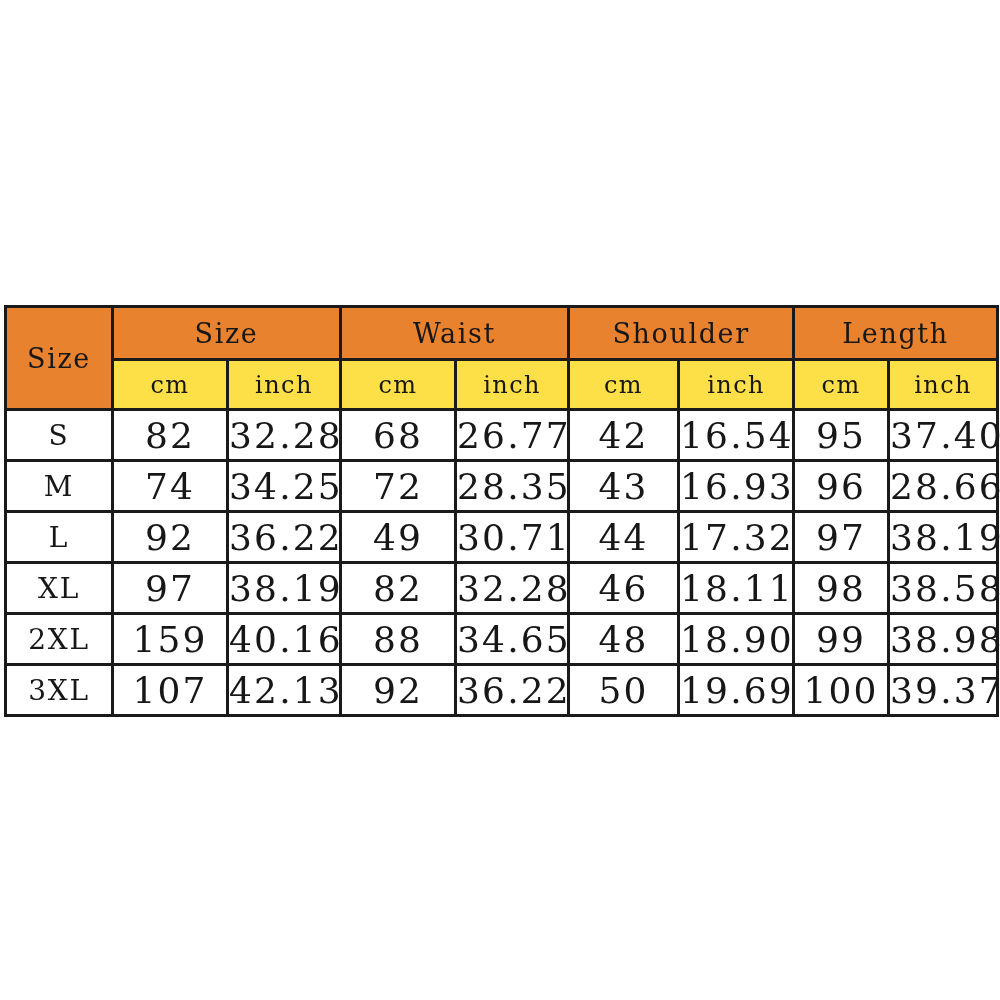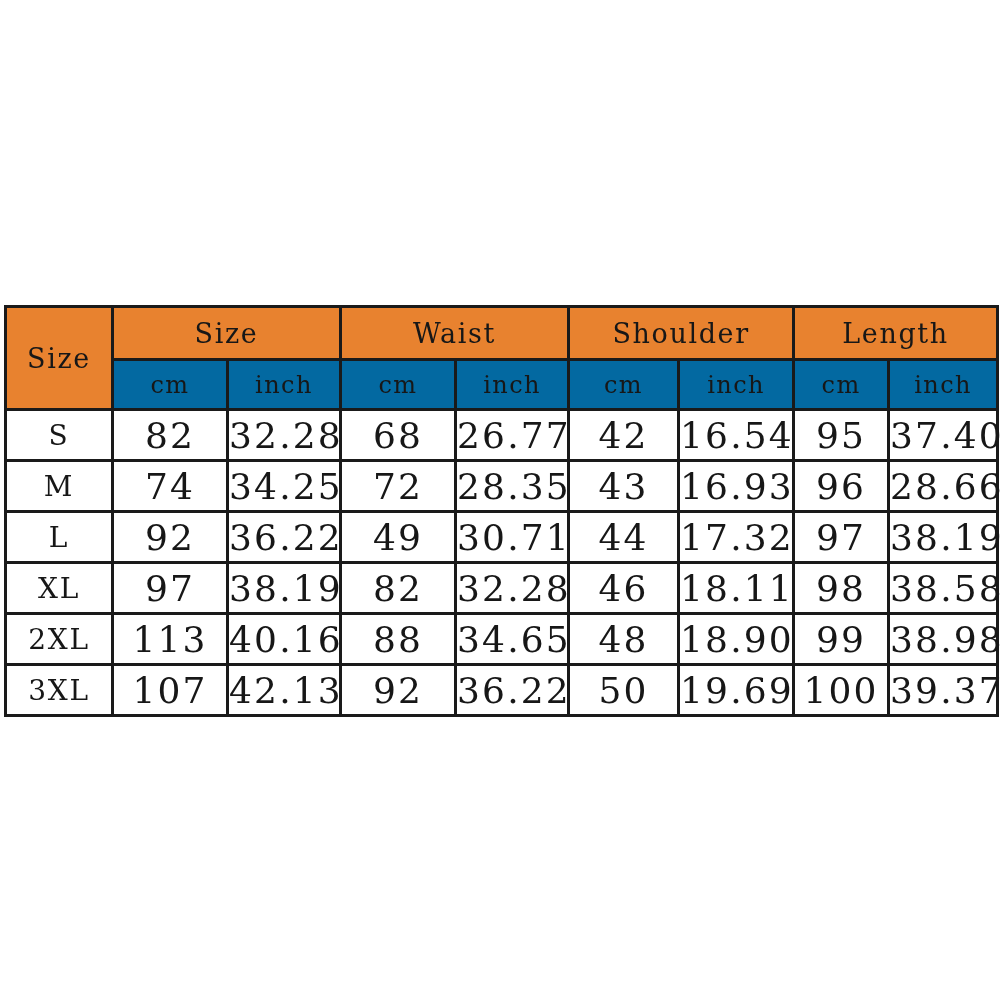--- a/index.html
+++ b/index.html
@@ -47,21 +47,21 @@
     background: #e8822f;
     height: 50px;
     font-size: 27px;
   }
   th.size-head {
     background: #e8822f;
     height: 97px;
     font-size: 27px;
   }
   th.unit-head {
-    background: #0369a1;
+    background: #fde047;
     height: 47px;
     font-size: 24px;
   }
   
   td.size-cell {
     height: 48px;
     font-size: 28px;
     background: #ffffff;
   }
   td.val-cell {
@@ -157,21 +157,21 @@
           <td class="val-cell">38.19</td>
           <td class="val-cell">82</td>
           <td class="val-cell">32.28</td>
           <td class="val-cell">46</td>
           <td class="val-cell">18.11</td>
           <td class="val-cell">98</td>
           <td class="val-cell">38.58</td>
         </tr>
         <tr>
           <td class="size-cell">2XL</td>
-          <td class="val-cell">113</td>
+          <td class="val-cell">159</td>
           <td class="val-cell">40.16</td>
           <td class="val-cell">88</td>
           <td class="val-cell">34.65</td>
           <td class="val-cell">48</td>
           <td class="val-cell">18.90</td>
           <td class="val-cell">99</td>
           <td class="val-cell">38.98</td>
         </tr>
         <tr>
           <td class="size-cell">3XL</td>

